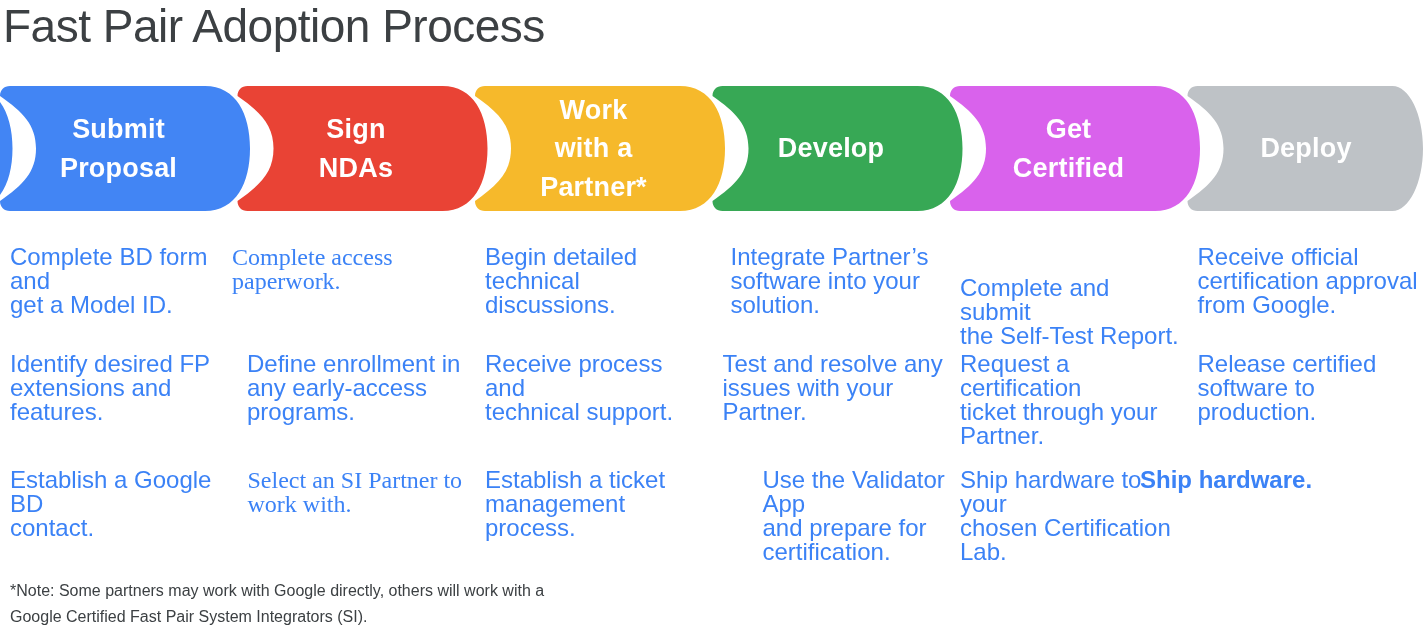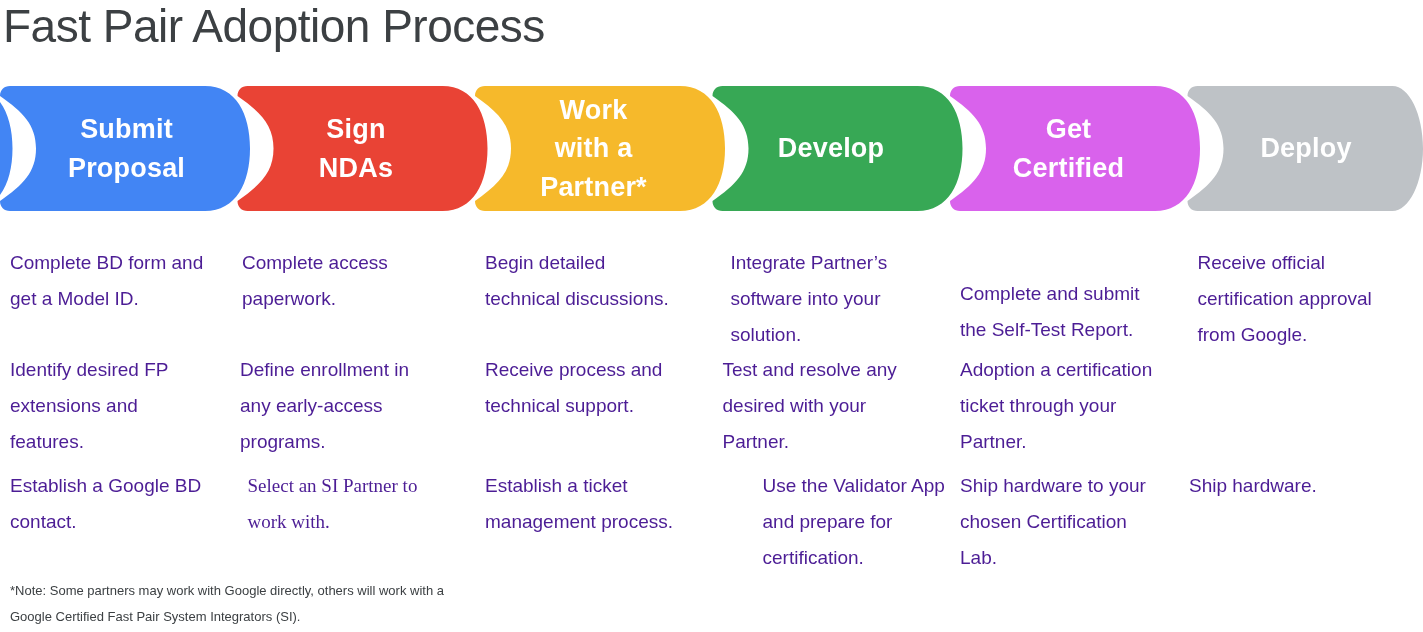--- a/index.html
+++ b/index.html
@@ -43,96 +43,99 @@
     font-size:27px;
     font-weight:700;
     line-height:1.42;
     white-space:pre-line;
     letter-spacing:0.2px;
     pointer-events:none;
   }
   .cell{
     position:absolute;
     width:222px;
-    font-size:19px;
-    line-height:36px;
-    color:#4c1d95;
+    font-size:24px;
+    line-height:24px;
+    color:#3b82f6;
     white-space:pre-line;
   }
   .footnote{
     position:absolute;
     left:10px; top:578px;
-    font-size:13px;
+    font-size:16px;
     line-height:26px;
     color:#3c4043;
     white-space:pre-line;
   }
 </style>
 </head>
 <body>
 
 <div id="canvas">
   <div class="page-title">Fast Pair Adoption Process</div>
   <svg id="band" viewBox="0 0 1423 125" width="1423" height="125" xmlns="http://www.w3.org/2000/svg">
       <path d="M 10 0 L 205 0 C 236 0 250 28 250 62.5 C 250 97 236 125 205 125 L 10 125 C 4 125 0 121 0 115 C 23 99 36 86 36 62.5 C 36 39 23 26 0 10 C 0 4 4 0 10 0 Z" transform="translate(-237.5,0)" fill="#4285F4"></path>
       <path d="M 10 0 L 205 0 C 236 0 250 28 250 62.5 C 250 97 236 125 205 125 L 10 125 C 4 125 0 121 0 115 C 23 99 36 86 36 62.5 C 36 39 23 26 0 10 C 0 4 4 0 10 0 Z" transform="translate(0,0)" fill="#4285F4"></path>
       <path d="M 10 0 L 205 0 C 236 0 250 28 250 62.5 C 250 97 236 125 205 125 L 10 125 C 4 125 0 121 0 115 C 23 99 36 86 36 62.5 C 36 39 23 26 0 10 C 0 4 4 0 10 0 Z" transform="translate(237.5,0)" fill="#E94335"></path>
       <path d="M 10 0 L 205 0 C 236 0 250 28 250 62.5 C 250 97 236 125 205 125 L 10 125 C 4 125 0 121 0 115 C 23 99 36 86 36 62.5 C 36 39 23 26 0 10 C 0 4 4 0 10 0 Z" transform="translate(475,0)" fill="#F6B92B"></path>
       <path d="M 10 0 L 205 0 C 236 0 250 28 250 62.5 C 250 97 236 125 205 125 L 10 125 C 4 125 0 121 0 115 C 23 99 36 86 36 62.5 C 36 39 23 26 0 10 C 0 4 4 0 10 0 Z" transform="translate(712.5,0)" fill="#37A855"></path>
       <path d="M 10 0 L 205 0 C 236 0 250 28 250 62.5 C 250 97 236 125 205 125 L 10 125 C 4 125 0 121 0 115 C 23 99 36 86 36 62.5 C 36 39 23 26 0 10 C 0 4 4 0 10 0 Z" transform="translate(950,0)" fill="#D962EC"></path>
       <path d="M 10 0 L 205 0 C 221.5 0 235.5 28 235.5 62.5 C 235.5 97 221.5 125 205 125 L 10 125 C 4 125 0 121 0 115 C 23 99 36 86 36 62.5 C 36 39 23 26 0 10 C 0 4 4 0 10 0 Z" transform="translate(1187.5,0)" fill="#BEC2C6"></path>
     </svg>
-  <div class="stage-label" style="left: 0px; padding-left: 8px;">Submit
+  <div class="stage-label" style="left: 0px;">Submit
 Proposal</div>
     <div class="cell" style="left: 10px; top: 245px;">Complete BD form and
 get a Model ID.</div>
     <div class="cell" style="left: 10px; top: 352px;">Identify desired FP
 extensions and
 features.</div>
     <div class="cell" style="left: 10px; top: 468px;">Establish a Google BD
 contact.</div>
     <div class="stage-label" style="left: 237.5px;">Sign
 NDAs</div>
-    <div class="cell" style="left: 242px; top: 245px;">Complete access
+    <div class="cell" style="left: 232px; top: 245px; font-family: Liberation Serif, serif;">Complete access
 paperwork.</div>
-    <div class="cell" style="left: 240px; top: 352px;">Define enrollment in
+    <div class="cell" style="left: 247px; top: 352px;">Define enrollment in
 any early-access
 programs.</div>
     <div class="cell" style="left: 247.5px; top: 468px; font-family: Liberation Serif, serif;">Select an SI Partner to
 work with.</div>
     <div class="stage-label" style="left: 475px;">Work
 with a
 Partner*</div>
     <div class="cell" style="left: 485px; top: 245px;">Begin detailed
 technical discussions.</div>
     <div class="cell" style="left: 485px; top: 352px;">Receive process and
 technical support.</div>
     <div class="cell" style="left: 485px; top: 468px;">Establish a ticket
 management process.</div>
     <div class="stage-label" style="left: 712.5px;">Develop</div>
     <div class="cell" style="left: 722.5px; top: 245px; margin-left: 8px;">Integrate Partner’s
 software into your
 solution.</div>
     <div class="cell" style="left: 722.5px; top: 352px;">Test and resolve any
-desired with your
+issues with your
 Partner.</div>
     <div class="cell" style="left: 722.5px; top: 468px; margin-left: 40px;">Use the Validator App
 and prepare for
 certification.</div>
     <div class="stage-label" style="left: 950px;">Get
 Certified</div>
     <div class="cell" style="left: 960px; top: 245px; margin-top: 31px;">Complete and submit
 the Self-Test Report.</div>
-    <div class="cell" style="left: 960px; top: 352px;">Adoption a certification
+    <div class="cell" style="left: 960px; top: 352px;">Request a certification
 ticket through your
 Partner.</div>
     <div class="cell" style="left: 960px; top: 468px;">Ship hardware to your
 chosen Certification
 Lab.</div>
     <div class="stage-label" style="left: 1187.5px;">Deploy</div>
     <div class="cell" style="left: 1197.5px; top: 245px;">Receive official
 certification approval
 from Google.</div>
-    <div class="cell" style="left: 1189px; top: 468px;">Ship hardware.</div>
+    <div class="cell" style="left: 1197.5px; top: 352px;">Release certified
+software to
+production.</div>
+    <div class="cell" style="left: 1140px; top: 468px; font-weight: bold;">Ship hardware.</div>
     <div id="overlay"></div>
   <div class="footnote">*Note: Some partners may work with Google directly, others will work with a
 Google Certified Fast Pair System Integrators (SI).</div>
 </div>
 
 </body></html>

